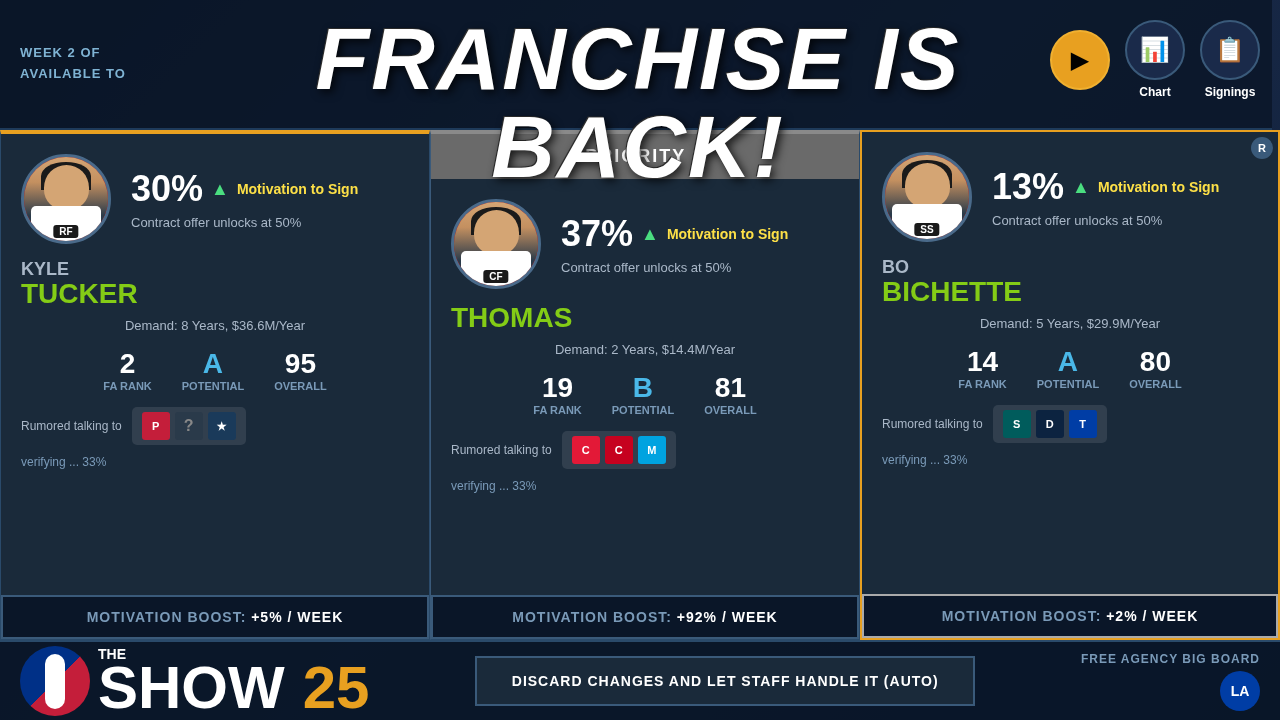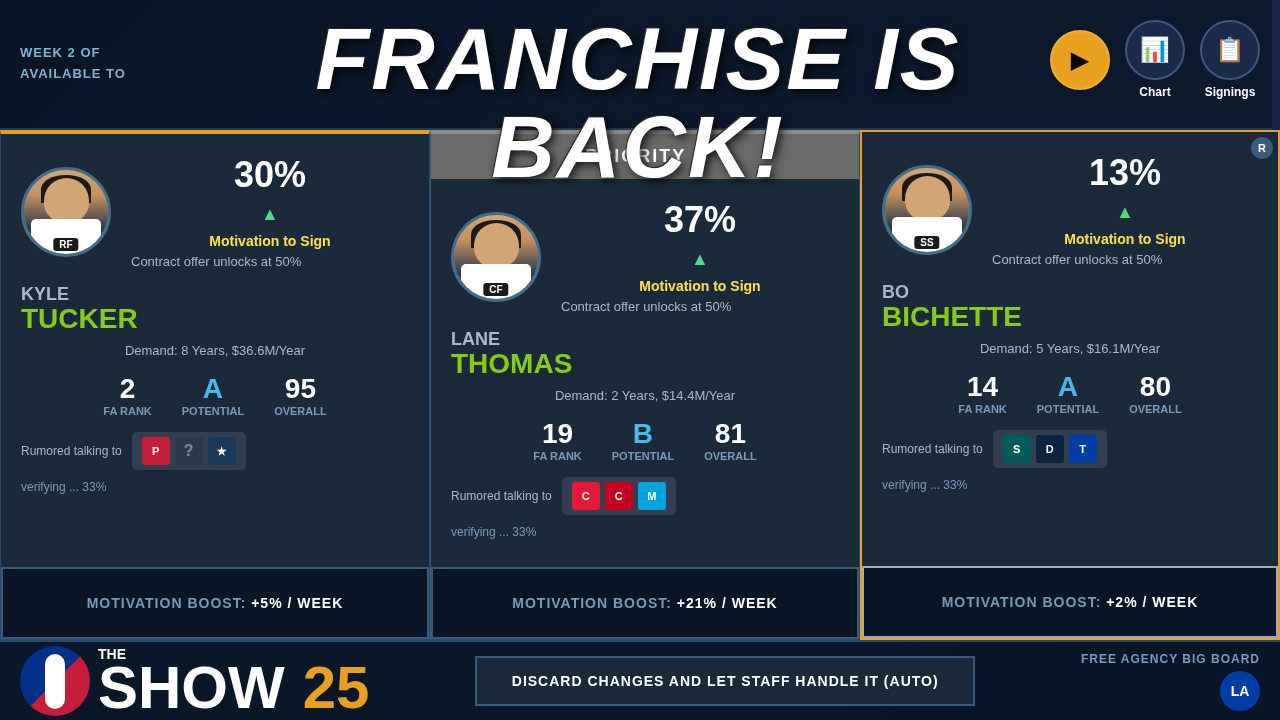--- a/index.html
+++ b/index.html
@@ -162,21 +162,21 @@
       display: flex;
       align-items: center;
       gap: 20px;
       margin-bottom: 15px;
     }
 
     .player-avatar {
       width: 90px;
       height: 90px;
       border-radius: 50%;
-      background: #22c55e;
+      background: #b91c1c;
       border: 3px solid #4a6a8a;
       display: flex;
       align-items: center;
       justify-content: flex-start;
       flex-shrink: 0;
       overflow: hidden;
       position: relative;
     }
 
     .avatar-inner {
@@ -233,21 +233,20 @@
 
     .player-info {
       flex: 1;
     }
 
     .motivation-line {
       display: flex;
       align-items: center;
       gap: 8px;
       margin-bottom: 5px;
-      flex-direction: column;
     }
 
     .motivation-pct {
       font-size: 36px;
       font-weight: 900;
       color: white;
     }
 
     .arrow-up {
       color: #4ade80;
@@ -366,21 +365,21 @@
     .team-tor { background: #003da5; }
 
     .verifying {
       color: #7a9ab8;
       font-size: 12px;
     }
 
     .motivation-boost {
       background: #0a1628;
       border: 2px solid #3a5a7a;
-      padding: 26px 20px;
+      padding: 12px 20px;
       text-align: center;
       font-size: 14px;
       font-weight: 900;
       letter-spacing: 1px;
       margin-top: auto;
     }
 
     .boost-label {
       color: #7a9ab8;
     }
@@ -577,21 +576,20 @@
         <div class="player-info">
           <div class="motivation-line">
             <span class="motivation-pct">37%</span>
             <span class="arrow-up">▲</span>
             <span class="motivation-text">Motivation to Sign</span>
           </div>
           <div class="contract-unlock">Contract offer unlocks at 50%</div>
         </div>
       </div>
       <div class="player-name-section">
-        <div class="player-first">LANE</div>
         <div class="player-last">THOMAS</div>
       </div>
       <div class="demand-line">Demand: 2 Years, $14.4M/Year</div>
       <div class="stats-row">
         <div class="stat-item">
           <span class="stat-value">19</span>
           <span class="stat-label">FA Rank</span>
         </div>
         <div class="stat-item">
           <span class="stat-value grade">B</span>
@@ -607,21 +605,21 @@
         <div class="team-logos">
           <div class="team-logo team-cle">C</div>
           <div class="team-logo team-cin">C</div>
           <div class="team-logo team-mia">M</div>
         </div>
       </div>
       <div class="verifying">verifying ... 33%</div>
     </div>
     <div class="motivation-boost">
       <span class="boost-label">MOTIVATION BOOST:</span>
-      <span class="boost-value">+21% / WEEK</span>
+      <span class="boost-value">+92% / WEEK</span>
     </div>
   </div>
 
   <div class="priority-card p3" style="position:relative;">
     <div class="r-badge">R</div>
     <div class="card-body">
       <div class="player-top">
         <div class="player-avatar">
           <div class="avatar-inner">
             <div class="avatar-helmet"></div>
@@ -636,21 +634,21 @@
             <span class="arrow-up">▲</span>
             <span class="motivation-text">Motivation to Sign</span>
           </div>
           <div class="contract-unlock">Contract offer unlocks at 50%</div>
         </div>
       </div>
       <div class="player-name-section">
         <div class="player-first">BO</div>
         <div class="player-last">BICHETTE</div>
       </div>
-      <div class="demand-line">Demand: 5 Years, $16.1M/Year</div>
+      <div class="demand-line">Demand: 5 Years, $29.9M/Year</div>
       <div class="stats-row">
         <div class="stat-item">
           <span class="stat-value">14</span>
           <span class="stat-label">FA Rank</span>
         </div>
         <div class="stat-item">
           <span class="stat-value grade">A</span>
           <span class="stat-label">Potential</span>
         </div>
         <div class="stat-item">

